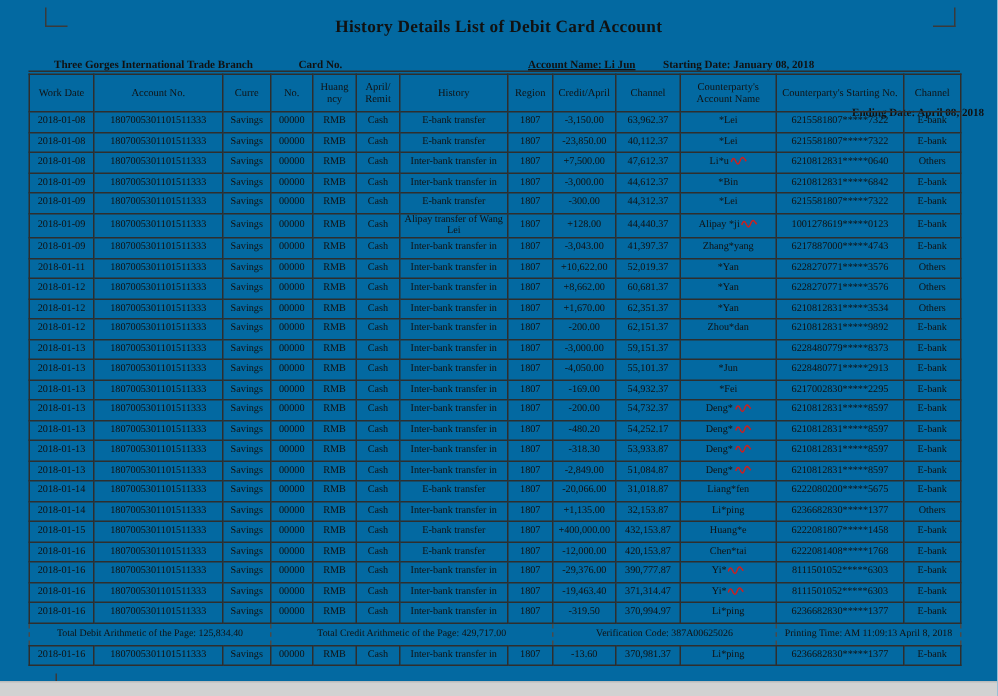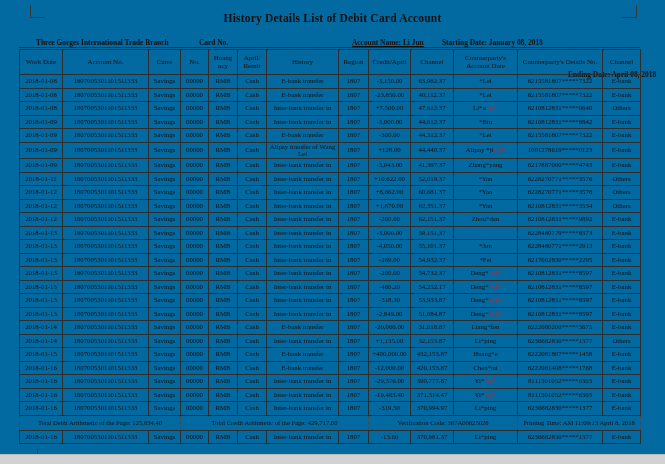--- a/index.html
+++ b/index.html
@@ -85,22 +85,22 @@
           <th>Work Date</th>
           <th>Account No.</th>
           <th>Curre</th>
           <th>No.</th>
           <th>Huang ncy</th>
           <th>April/ Remit</th>
           <th>History</th>
           <th>Region</th>
           <th>Credit/April</th>
           <th>Channel</th>
-          <th>Counterparty's Account Date</th>
-          <th>Counterparty's Details No.</th>
+          <th>Counterparty's Account Name</th>
+          <th>Counterparty's Starting No.</th>
           <th>Channel</th>
         </tr>
     </thead>
     <tbody>
         <tr>
           <td>2018-01-08</td>
           <td>1807005301101511333</td>
           <td>Savings</td>
           <td>00000</td>
           <td>RMB</td>

